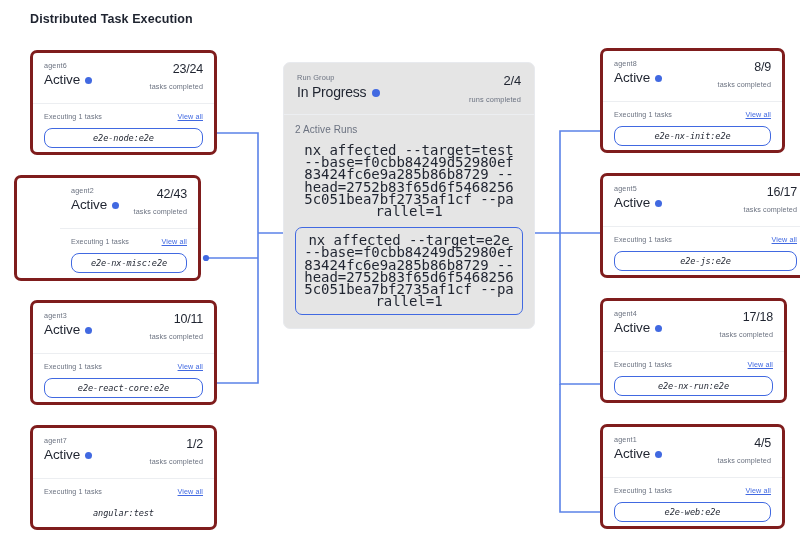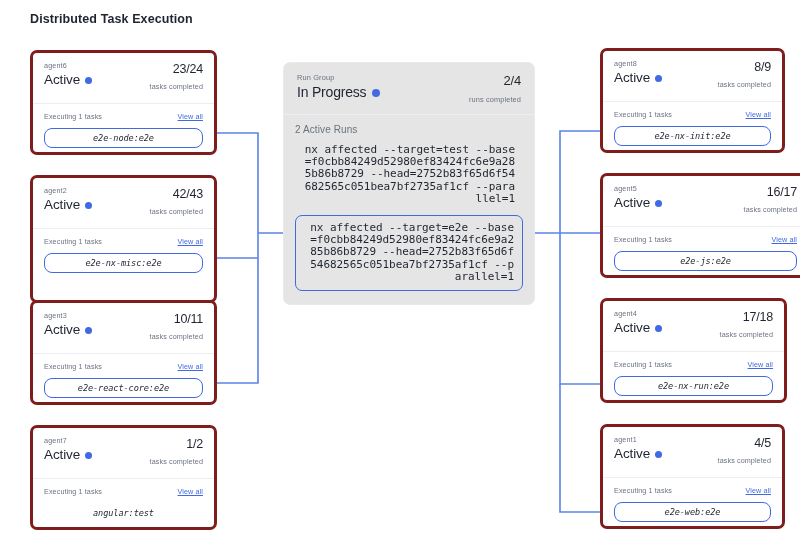--- a/index.html
+++ b/index.html
@@ -229,24 +229,24 @@
 
   .active-runs-label {
     font-size: 10px;
     color: #6b7280;
     letter-spacing: .1px;
     margin-bottom: 7px;
   }
 
   .cmd {
     font-family: "DejaVu Sans Mono", monospace;
-    font-size: 11px;
+    font-size: 14px;
     line-height: 12.2px;
     color: #1f2430;
-    text-align: right;
+    text-align: center;
     word-break: break-all;
     padding: 2px 8px;
     letter-spacing: -.05px;
   }
 
   .cmd.boxed {
     border: 1.3px solid #4169e1;
     border-radius: 7px;
     padding: 6px 8px 7px 8px;
     margin-top: 8px;
@@ -305,21 +305,21 @@
     </div>
     <div class="card-body">
       <div class="body-head">
         <span class="exec-label">Executing 1 tasks</span>
         <span class="view-all">View all</span>
       </div>
       <div class="task-pill">e2e-node:e2e</div>
     </div>
   </div>
 
-  <div class="card" style="left:30px; top:175px; width:187px; height:128px;">
+  <div class="card" style="left:14px; top:175px; width:187px; height:106px;padding-left:43px;">
     <div class="card-head">
       <div class="agent-name">agent2</div>
       <div class="status-line">
         <span class="status-text">Active</span>
         <span class="status-dot"></span>
       </div>
       <div class="head-right">
         <div class="count-value">42/43</div>
         <div class="count-label">tasks completed</div>
       </div>

